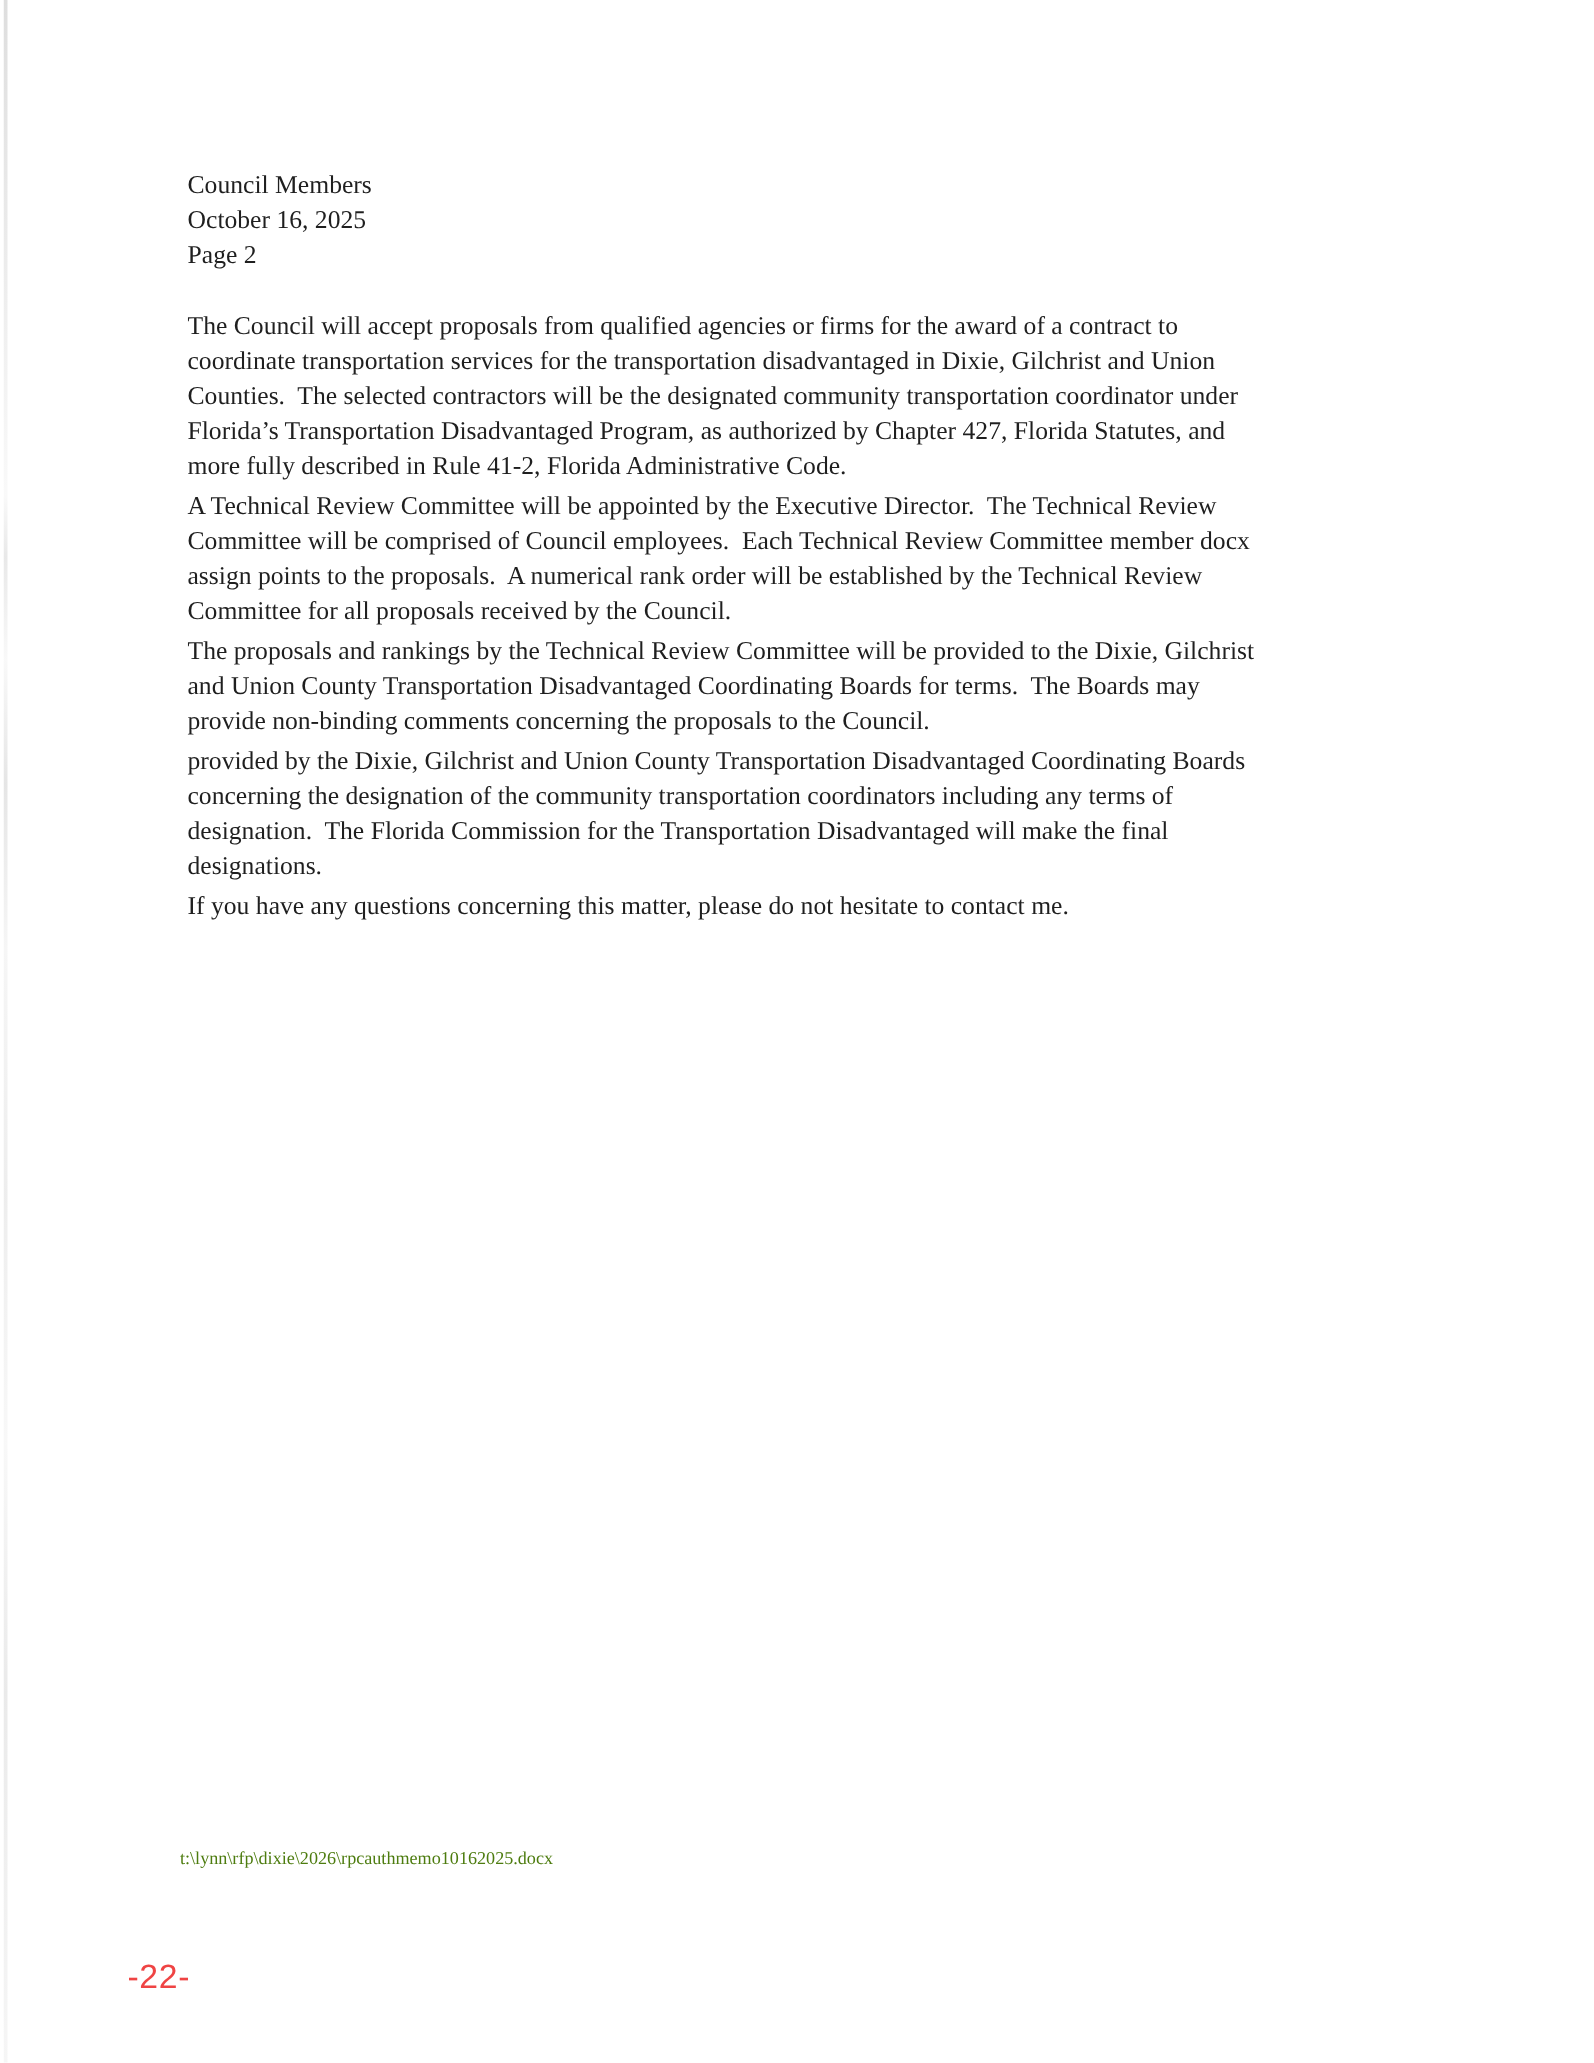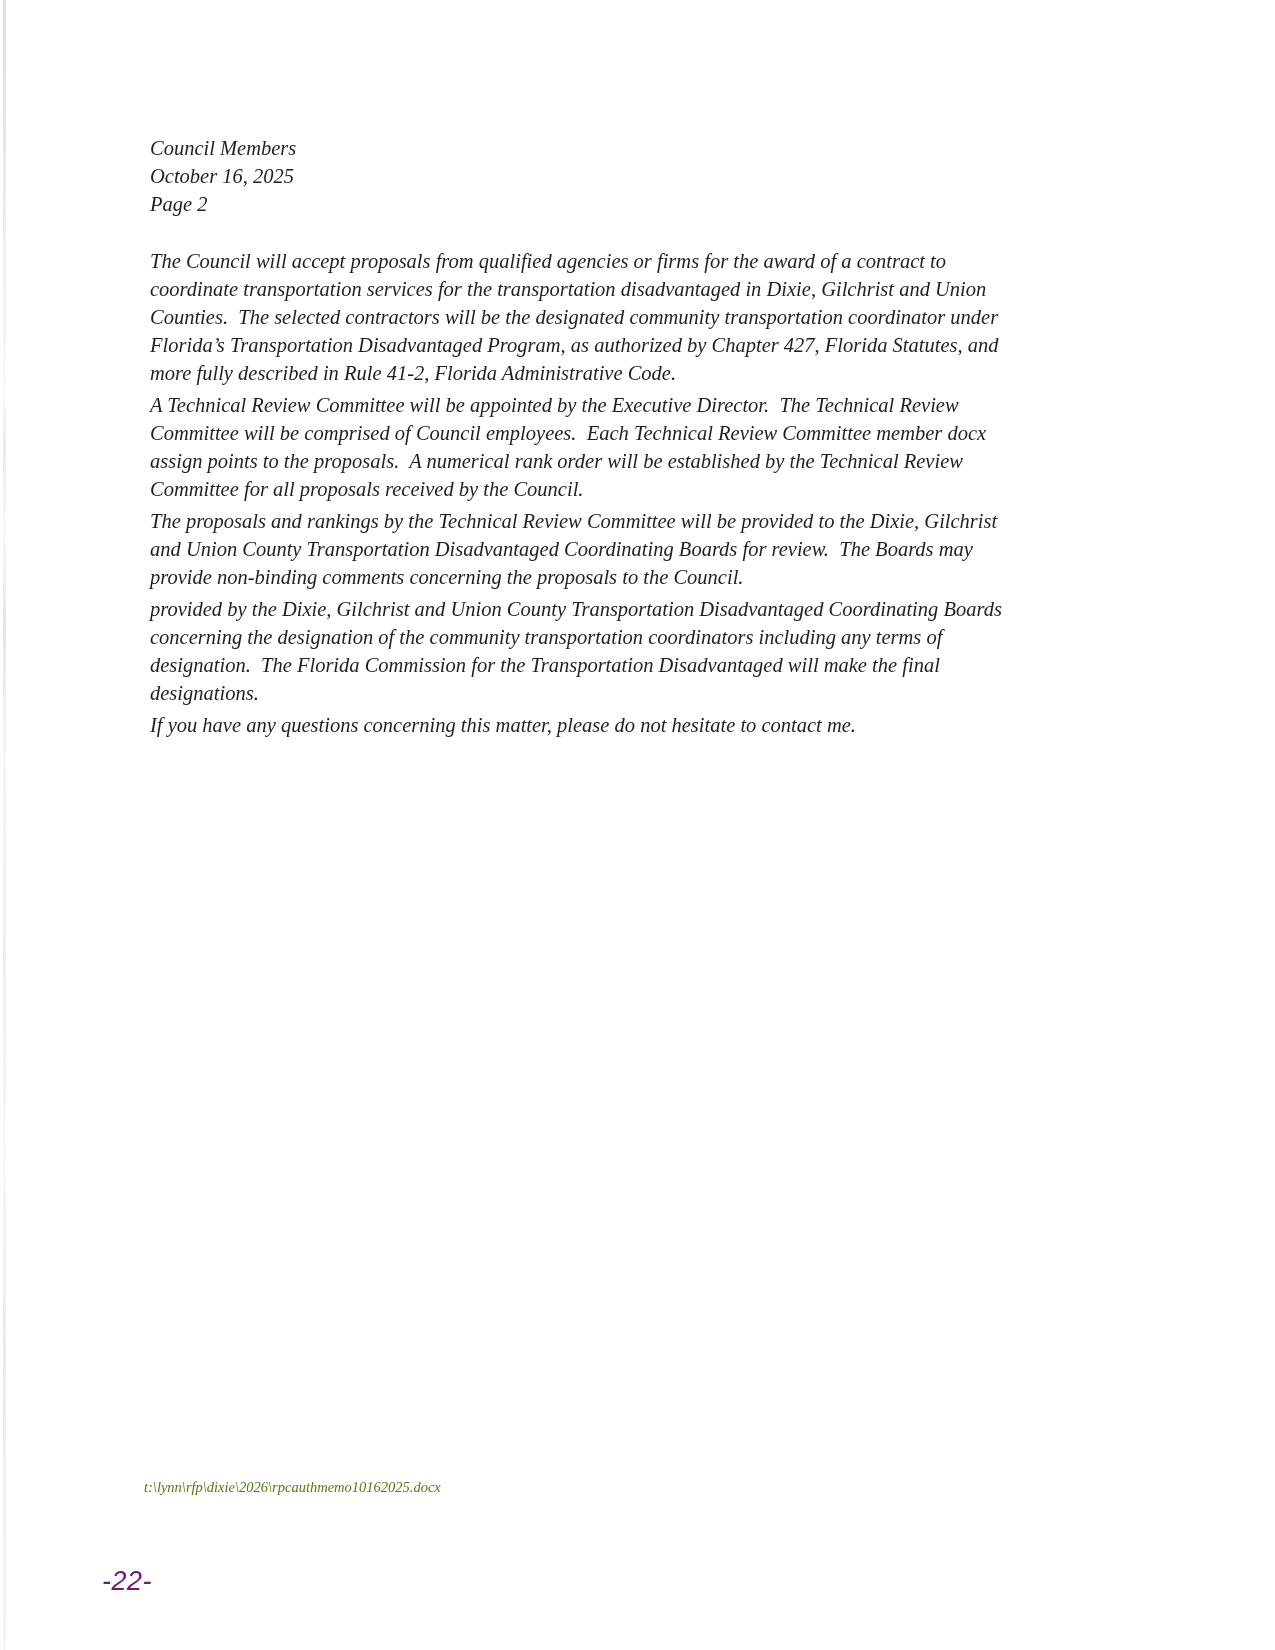--- a/index.html
+++ b/index.html
@@ -11,21 +11,20 @@
     width: 1275px;
     height: 1650px;
     position: relative;
     font-family: "Liberation Serif", serif;
     overflow: hidden;
   }
   .page {
     position: absolute;
     inset: 0;
     background: #ffffff;
-    font-style: italic;
   }
   
   .scan-edge {
     position: absolute;
     left: 3px;
     top: 0;
     width: 3px;
     height: 100%;
     background: linear-gradient(
       to bottom,
@@ -74,21 +73,21 @@
     color: #4d7c0f;
     white-space: pre;
   }
   .page-number {
     position: absolute;
     left: 102px;
     top: 1566px;
     font-family: "Liberation Sans", sans-serif;
     font-size: 27px;
     line-height: 30px;
-    color: #701a75;
+    color: #ef4444;
     letter-spacing: 0.5px;
   }
 </style>
 </head>
 <body>
 
 <div class="page">
 
   <div class="scan-edge"></div>
 
@@ -110,21 +109,21 @@
 
     <div class="paragraph">
       <div class="line">A Technical Review Committee will be appointed by the Executive Director.  The Technical Review</div>
       <div class="line">Committee will be comprised of Council employees.  Each Technical Review Committee member docx</div>
       <div class="line">assign points to the proposals.  A numerical rank order will be established by the Technical Review</div>
       <div class="line">Committee for all proposals received by the Council.</div>
     </div>
 
     <div class="paragraph">
       <div class="line">The proposals and rankings by the Technical Review Committee will be provided to the Dixie, Gilchrist</div>
-      <div class="line">and Union County Transportation Disadvantaged Coordinating Boards for review.  The Boards may</div>
+      <div class="line">and Union County Transportation Disadvantaged Coordinating Boards for terms.  The Boards may</div>
       <div class="line">provide non-binding comments concerning the proposals to the Council.</div>
     </div>
 
     <div class="paragraph">
       <div class="line">provided by the Dixie, Gilchrist and Union County Transportation Disadvantaged Coordinating Boards</div>
       <div class="line">concerning the designation of the community transportation coordinators including any terms of</div>
       <div class="line">designation.  The Florida Commission for the Transportation Disadvantaged will make the final</div>
       <div class="line">designations.</div>
     </div>
 

